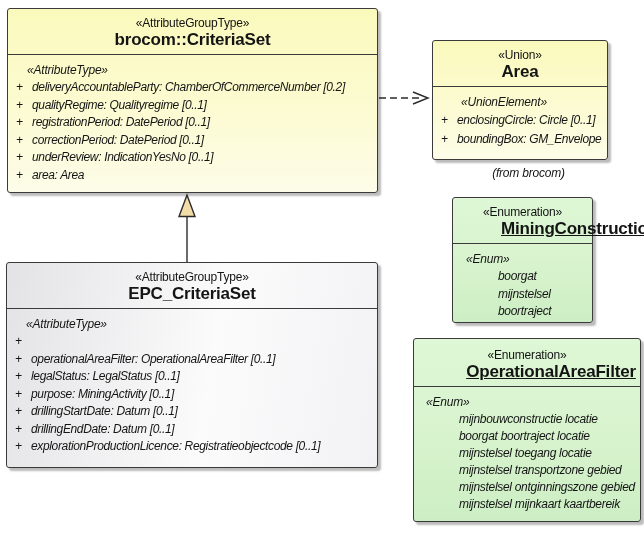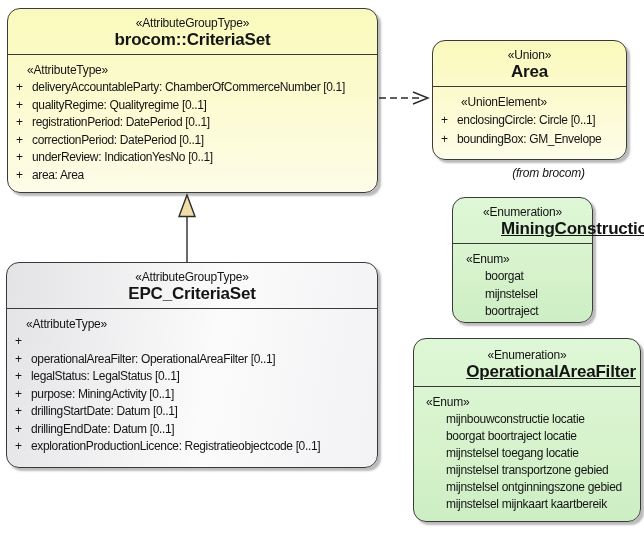--- a/index.html
+++ b/index.html
@@ -1,59 +1,59 @@
 <!DOCTYPE html>
 <html><head>
 <meta charset="utf-8">
 <style>
   html,body{margin:0;padding:0;background:#ffffff;}
   #canvas{
     position:relative;width:644px;height:537px;background:#ffffff;overflow:hidden;
     font-family:"Liberation Sans",sans-serif;color:#141414;
   }
   .uml-box{
-    position:absolute;border:1.4px solid #3a3a3a;border-radius:13px;
+    position:absolute;border:1.4px solid #3a3a3a;border-radius:3px;
     box-shadow:3px 3px 2px rgba(150,150,150,.65);
     box-sizing:border-box;
   }
   .fill-yellow{background:linear-gradient(180deg,#faf9bc 0%,#fcfbd2 55%,#fdfce8 100%);}
   .fill-green{background:linear-gradient(180deg,#def7d6 0%,#d7f3cd 55%,#cdeec4 100%);}
   .fill-gray{background:linear-gradient(100deg,#e3e3e5 0%,#fbfbfc 55%,#f2f2f4 100%);}
   .hdr{text-align:center;padding-top:6px;padding-bottom:5px;border-bottom:1.4px solid #3a3a3a;}
   .stype{font-size:12px;line-height:16px;letter-spacing:-0.2px;}
   .cname{font-size:17px;line-height:18px;font-weight:bold;letter-spacing:-0.2px;}
   .cname.u{text-decoration:underline;padding-left:48px;}
-  .bdy{padding-top:6px;}
+  .bdy{padding-top:6px;font-style:italic;}
   .sect{font-size:12px;line-height:18px;height:18px;padding-left:19px;letter-spacing:-0.2px;}
   .arow{display:flex;font-size:12px;line-height:17.5px;height:17.5px;letter-spacing:-0.35px;}
   .arow.tall{line-height:18.5px;height:18.5px;}
   .plus{flex:none;width:24px;padding-left:8px;box-sizing:border-box;}
   .atxt{white-space:nowrap;}
-  .erow{font-size:12px;line-height:17.5px;height:17.5px;padding-left:32px;letter-spacing:-0.3px;white-space:nowrap;}
+  .erow{font-size:12px;line-height:17.5px;height:17.5px;padding-left:45px;letter-spacing:-0.3px;white-space:nowrap;}
   .erow.short{line-height:17px;height:17px;}
   .note{
     position:absolute;font-size:12px;font-style:italic;text-align:center;letter-spacing:-0.2px;
   }
   #arrow-layer{position:absolute;left:0;top:0;width:644px;height:537px;pointer-events:none;}
 </style>
 </head>
 <body>
 
 <div id="canvas">
 
   <div class="uml-box fill-yellow" style="left:7px;top:8px;width:371px;height:185px;">
     <div class="hdr">
       <div class="stype">«AttributeGroupType»</div>
       <div class="cname">brocom::CriteriaSet</div>
     </div>
     <div class="bdy">
       <div class="sect">«AttributeType»</div>
       <div class="arow">
         <span class="plus">+</span>
-        <span class="atxt">deliveryAccountableParty: ChamberOfCommerceNumber [0.1]</span>
+        <span class="atxt">deliveryAccountableParty: ChamberOfCommerceNumber [0.2]</span>
       </div>
       <div class="arow">
         <span class="plus">+</span>
         <span class="atxt">qualityRegime: Qualityregime [0..1]</span>
       </div>
       <div class="arow">
         <span class="plus">+</span>
         <span class="atxt">registrationPeriod: DatePeriod [0..1]</span>
       </div>
       <div class="arow">
@@ -64,39 +64,39 @@
         <span class="plus">+</span>
         <span class="atxt">underReview: IndicationYesNo [0..1]</span>
       </div>
       <div class="arow">
         <span class="plus">+</span>
         <span class="atxt">area: Area</span>
       </div>
     </div>
   </div>
 
-  <div class="uml-box fill-yellow" style="left:432px;top:40px;width:195px;height:120px;">
+  <div class="uml-box fill-yellow" style="left:432px;top:40px;width:176px;height:120px;">
     <div class="hdr">
       <div class="stype">«Union»</div>
       <div class="cname">Area</div>
     </div>
     <div class="bdy">
       <div class="sect" style="padding-left:28px;">«UnionElement»</div>
       <div class="arow tall">
         <span class="plus">+</span>
         <span class="atxt">enclosingCircle: Circle [0..1]</span>
       </div>
       <div class="arow tall">
         <span class="plus">+</span>
         <span class="atxt">boundingBox: GM_Envelope</span>
       </div>
     </div>
   </div>
 
-  <div class="note" style="left:456px;top:166px;width:185px;">(from brocom)</div>
+  <div class="note" style="left:436px;top:166px;width:185px;">(from brocom)</div>
 
   <div class="uml-box fill-green" style="left:452px;top:197px;width:141px;height:126px;">
     <div class="hdr">
       <div class="stype">«Enumeration»</div>
       <div class="cname u">MiningConstructionKind</div>
     </div>
     <div class="bdy">
       <div class="sect" style="padding-left:13px;">«Enum»</div>
       <div class="erow">boorgat</div>
       <div class="erow">mijnstelsel</div>

